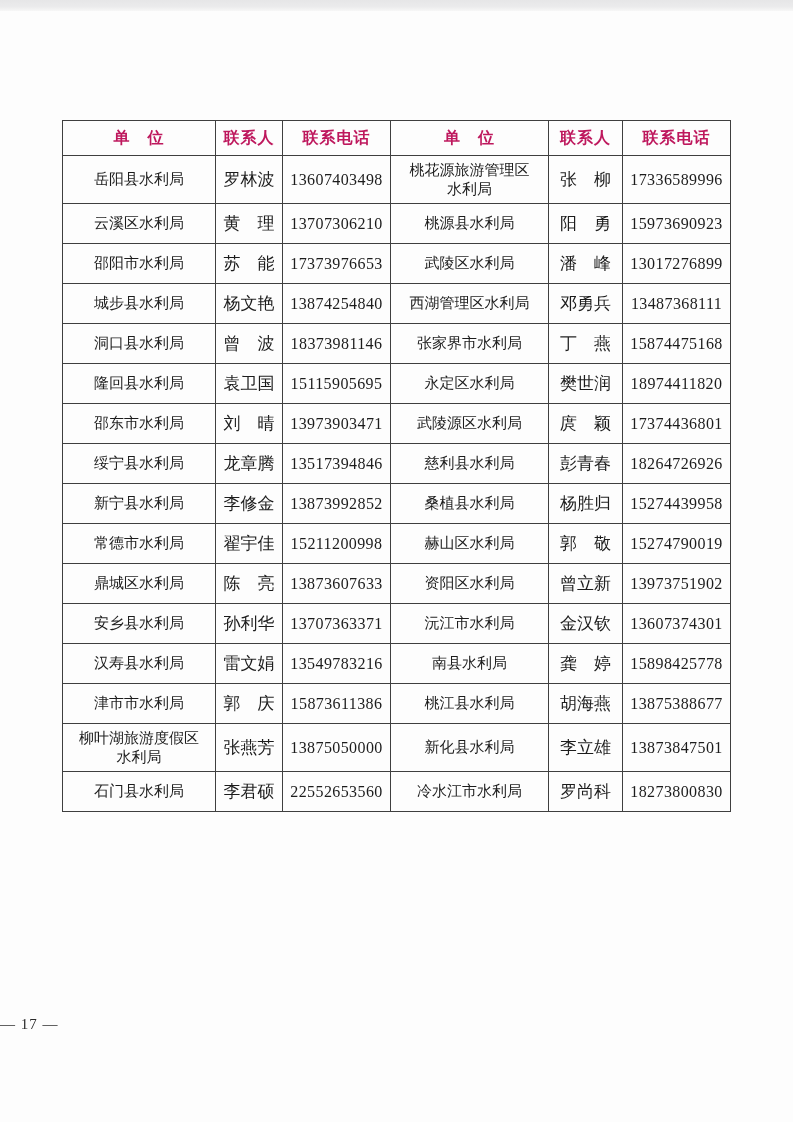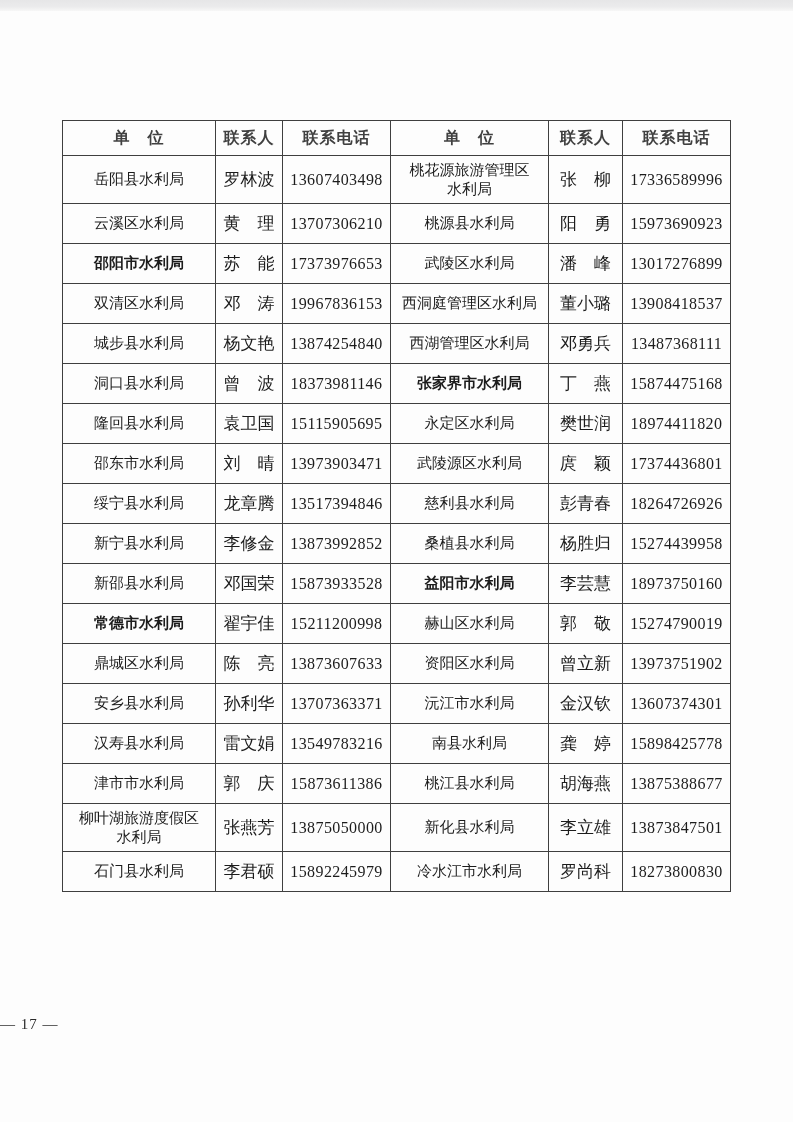--- a/index.html
+++ b/index.html
@@ -35,31 +35,31 @@
     text-align: center;
     vertical-align: middle;
     padding: 2px 3px;
     overflow: hidden;
   }
   .contact-table thead tr { height: 35px; }
   .contact-table th {
     font-size: 16px;
     font-weight: bold;
     letter-spacing: 1px;
-    color: #404040;
+    color: #be185d;
   }
   .contact-table tbody tr { height: 40px; }
   .contact-table tbody tr.tall { height: 48px; }
   td.unit-cell {
     font-size: 15px;
     white-space: pre-line;
     line-height: 1.25;
   }
   td.unit-cell.compact { font-size: 13px; letter-spacing: -0.3px; }
-  td.unit-cell.bold { font-weight: bold; }
+  td.unit-cell.bold { font-weight: normal; }
   td.contact-cell { font-size: 17px; }
   td.phone-cell {
     font-size: 16px;
     letter-spacing: 0.4px;
     font-family: "Liberation Serif", "DejaVu Serif", serif;
   }
   .page-number {
     position: absolute;
     top: 1016px;
     left: 0;
@@ -114,28 +114,20 @@
   </tr>
       <tr>
     <td class="unit-cell bold">邵阳市水利局</td>
     <td class="contact-cell">苏　能</td>
     <td class="phone-cell">17373976653</td>
     <td class="unit-cell">武陵区水利局</td>
     <td class="contact-cell">潘　峰</td>
     <td class="phone-cell">13017276899</td>
   </tr>
       <tr>
-    <td class="unit-cell">双清区水利局</td>
-    <td class="contact-cell">邓　涛</td>
-    <td class="phone-cell">19967836153</td>
-    <td class="unit-cell">西洞庭管理区水利局</td>
-    <td class="contact-cell">董小璐</td>
-    <td class="phone-cell">13908418537</td>
-  </tr>
-      <tr>
     <td class="unit-cell">城步县水利局</td>
     <td class="contact-cell">杨文艳</td>
     <td class="phone-cell">13874254840</td>
     <td class="unit-cell">西湖管理区水利局</td>
     <td class="contact-cell">邓勇兵</td>
     <td class="phone-cell">13487368111</td>
   </tr>
       <tr>
     <td class="unit-cell">洞口县水利局</td>
     <td class="contact-cell">曾　波</td>
@@ -168,28 +160,20 @@
     <td class="contact-cell">彭青春</td>
     <td class="phone-cell">18264726926</td>
   </tr>
       <tr>
     <td class="unit-cell">新宁县水利局</td>
     <td class="contact-cell">李修金</td>
     <td class="phone-cell">13873992852</td>
     <td class="unit-cell">桑植县水利局</td>
     <td class="contact-cell">杨胜归</td>
     <td class="phone-cell">15274439958</td>
-  </tr>
-      <tr>
-    <td class="unit-cell">新邵县水利局</td>
-    <td class="contact-cell">邓国荣</td>
-    <td class="phone-cell">15873933528</td>
-    <td class="unit-cell bold">益阳市水利局</td>
-    <td class="contact-cell">李芸慧</td>
-    <td class="phone-cell">18973750160</td>
   </tr>
       <tr>
     <td class="unit-cell bold">常德市水利局</td>
     <td class="contact-cell">翟宇佳</td>
     <td class="phone-cell">15211200998</td>
     <td class="unit-cell">赫山区水利局</td>
     <td class="contact-cell">郭　敬</td>
     <td class="phone-cell">15274790019</td>
   </tr>
       <tr>
@@ -229,21 +213,21 @@
 水利局</td>
     <td class="contact-cell">张燕芳</td>
     <td class="phone-cell">13875050000</td>
     <td class="unit-cell">新化县水利局</td>
     <td class="contact-cell">李立雄</td>
     <td class="phone-cell">13873847501</td>
   </tr>
       <tr>
     <td class="unit-cell">石门县水利局</td>
     <td class="contact-cell">李君硕</td>
-    <td class="phone-cell">15892245979</td>
+    <td class="phone-cell">22552653560</td>
     <td class="unit-cell">冷水江市水利局</td>
     <td class="contact-cell">罗尚科</td>
     <td class="phone-cell">18273800830</td>
   </tr>
     </tbody>
 </table>
 
 <div class="page-number">— 17 —</div>
 
 </body></html>

